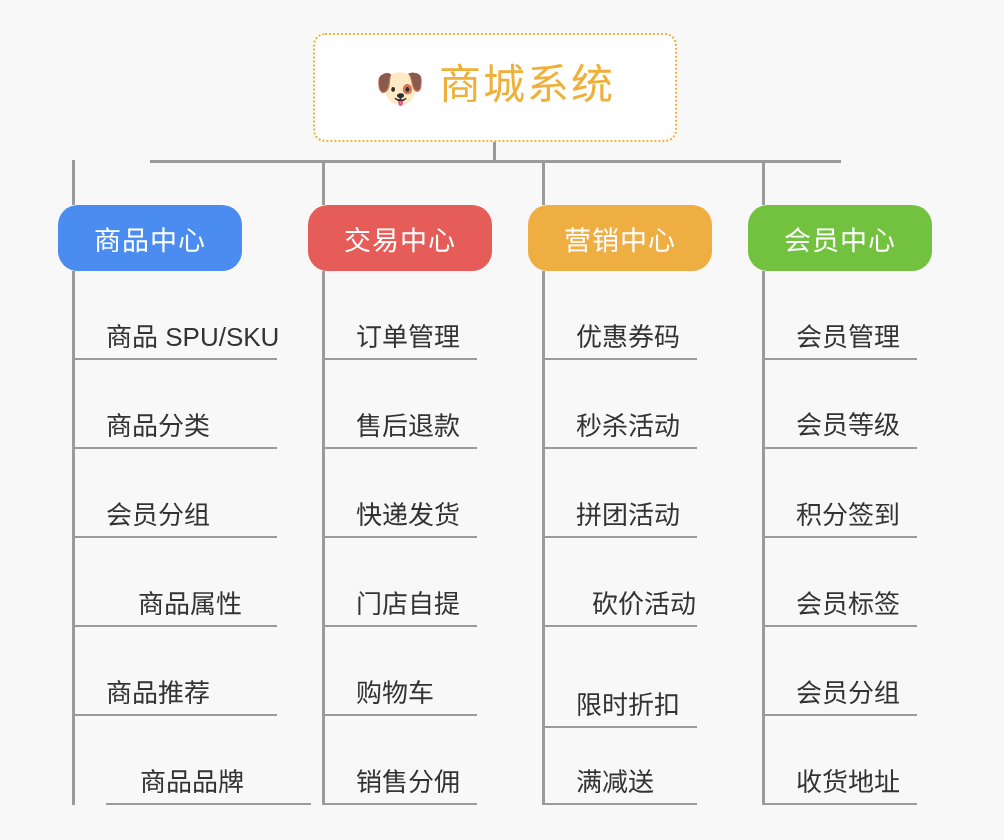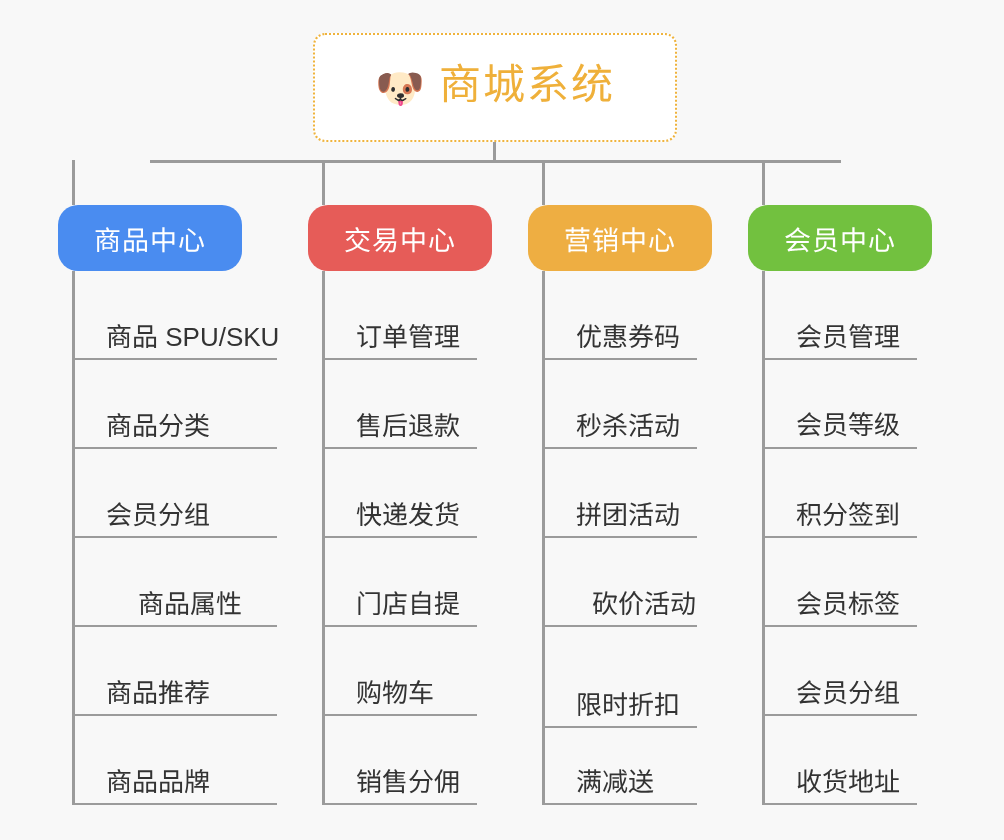--- a/index.html
+++ b/index.html
@@ -150,21 +150,21 @@
         </div>
         <div class="leaf" style="top: 178px; width: 205px;">
           <span class="leaf-label">会员分组</span>
         </div>
         <div class="leaf" style="top: 267px; width: 205px; padding-left: 32px;">
           <span class="leaf-label">商品属性</span>
         </div>
         <div class="leaf" style="top: 356px; width: 205px;">
           <span class="leaf-label">商品推荐</span>
         </div>
-        <div class="leaf" style="top: 445px; width: 205px;">
+        <div class="leaf" style="top: 445px; width: 205px; margin-left: 34px;">
           <span class="leaf-label">商品品牌</span>
         </div>
       </div>
       <div class="conn conn-drop" style="left: 322px;"></div>
       <div class="category" style="left: 308px; width: 184px; background: rgb(230, 92, 88);">
         <span>交易中心</span>
       </div>
       <div class="branch" style="left: 322px; width: 155px; height: 534px;">
         <div class="branch-trunk" style="height: 534px;"></div>
         <div class="leaf" style="top: 89px; width: 155px;">

